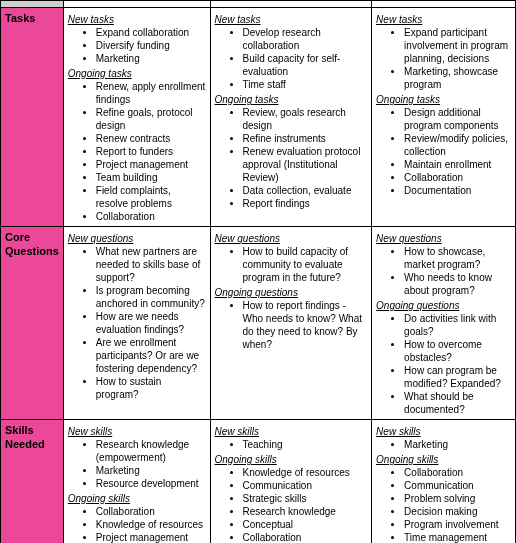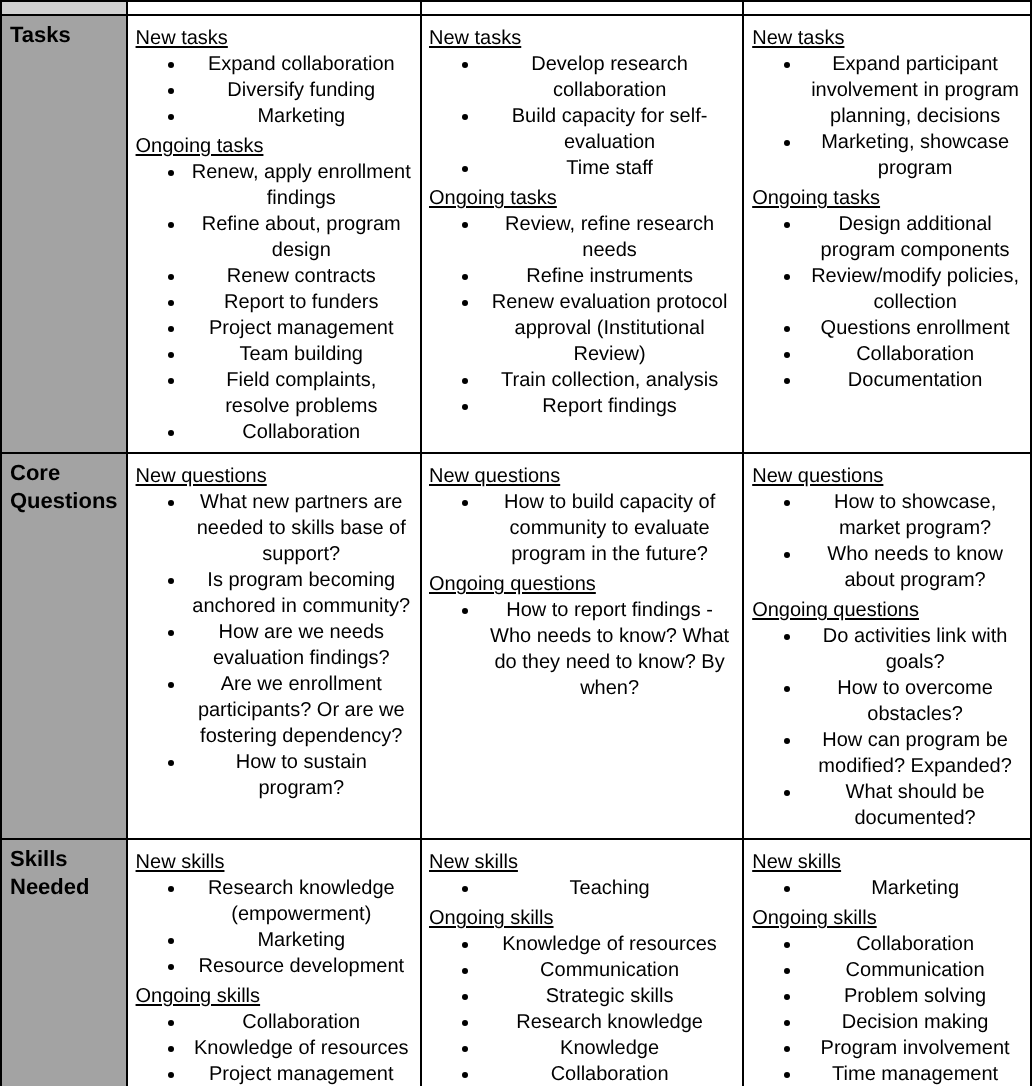--- a/index.html
+++ b/index.html
@@ -32,31 +32,31 @@
       background: #d0d0d0;
       font-size: 12px;
       font-weight: bold;
       text-align: left;
     }
     .section-label {
       font-weight: bold;
       font-size: 11px;
       vertical-align: top;
       width: 58px;
-      background: #a3a3a3;
+      background: #ec4899;
     }
     .cell-content ul {
       margin-left: 28px;
       list-style-type: disc;
-      text-align: center;
     }
     .cell-content ul li {
       margin-bottom: 0;
     }
     .cell-content .subsection-title-plain {
+      font-style: italic;
       text-decoration: underline;
       margin-top: 2px;
       display: block;
     }
   </style>
 </head>
 <body>
 
 <table class="grid-table">
   <thead>
@@ -74,60 +74,60 @@
           <div class="cell-content">
             <span class="subsection-title-plain">New tasks</span>
             <ul>
               <li>Expand collaboration</li>
               <li>Diversify funding</li>
               <li>Marketing</li>
             </ul>
             <span class="subsection-title-plain">Ongoing tasks</span>
             <ul>
               <li>Renew, apply enrollment findings</li>
-              <li>Refine about, program design</li>
+              <li>Refine goals, protocol design</li>
               <li>Renew contracts</li>
               <li>Report to funders</li>
               <li>Project management</li>
               <li>Team building</li>
               <li>Field complaints, resolve problems</li>
               <li>Collaboration</li>
             </ul>
           </div>
         </td>
   <td>
           <div class="cell-content">
             <span class="subsection-title-plain">New tasks</span>
             <ul>
               <li>Develop research collaboration</li>
               <li>Build capacity for self-evaluation</li>
               <li>Time staff</li>
             </ul>
             <span class="subsection-title-plain">Ongoing tasks</span>
             <ul>
-              <li>Review, refine research needs</li>
+              <li>Review, goals research design</li>
               <li>Refine instruments</li>
               <li>Renew evaluation protocol approval (Institutional Review)</li>
-              <li>Train collection, analysis</li>
+              <li>Data collection, evaluate</li>
               <li>Report findings</li>
             </ul>
           </div>
         </td>
   <td>
           <div class="cell-content">
             <span class="subsection-title-plain">New tasks</span>
             <ul>
               <li>Expand participant involvement in program planning, decisions</li>
               <li>Marketing, showcase program</li>
             </ul>
             <span class="subsection-title-plain">Ongoing tasks</span>
             <ul>
               <li>Design additional program components</li>
               <li>Review/modify policies, collection</li>
-              <li>Questions enrollment</li>
+              <li>Maintain enrollment</li>
               <li>Collaboration</li>
               <li>Documentation</li>
             </ul>
           </div>
         </td>
 </tr>
       <tr>
   <td class="section-label"><strong>Core Questions</strong></td>
   <td>
           <div class="cell-content">
@@ -193,21 +193,21 @@
             <span class="subsection-title-plain">New skills</span>
             <ul>
               <li>Teaching</li>
             </ul>
             <span class="subsection-title-plain">Ongoing skills</span>
             <ul>
               <li>Knowledge of resources</li>
               <li>Communication</li>
               <li>Strategic skills</li>
               <li>Research knowledge</li>
-              <li>Knowledge</li>
+              <li>Conceptual</li>
               <li>Collaboration</li>
             </ul>
           </div>
         </td>
   <td>
           <div class="cell-content">
             <span class="subsection-title-plain">New skills</span>
             <ul>
               <li>Marketing</li>
             </ul>

